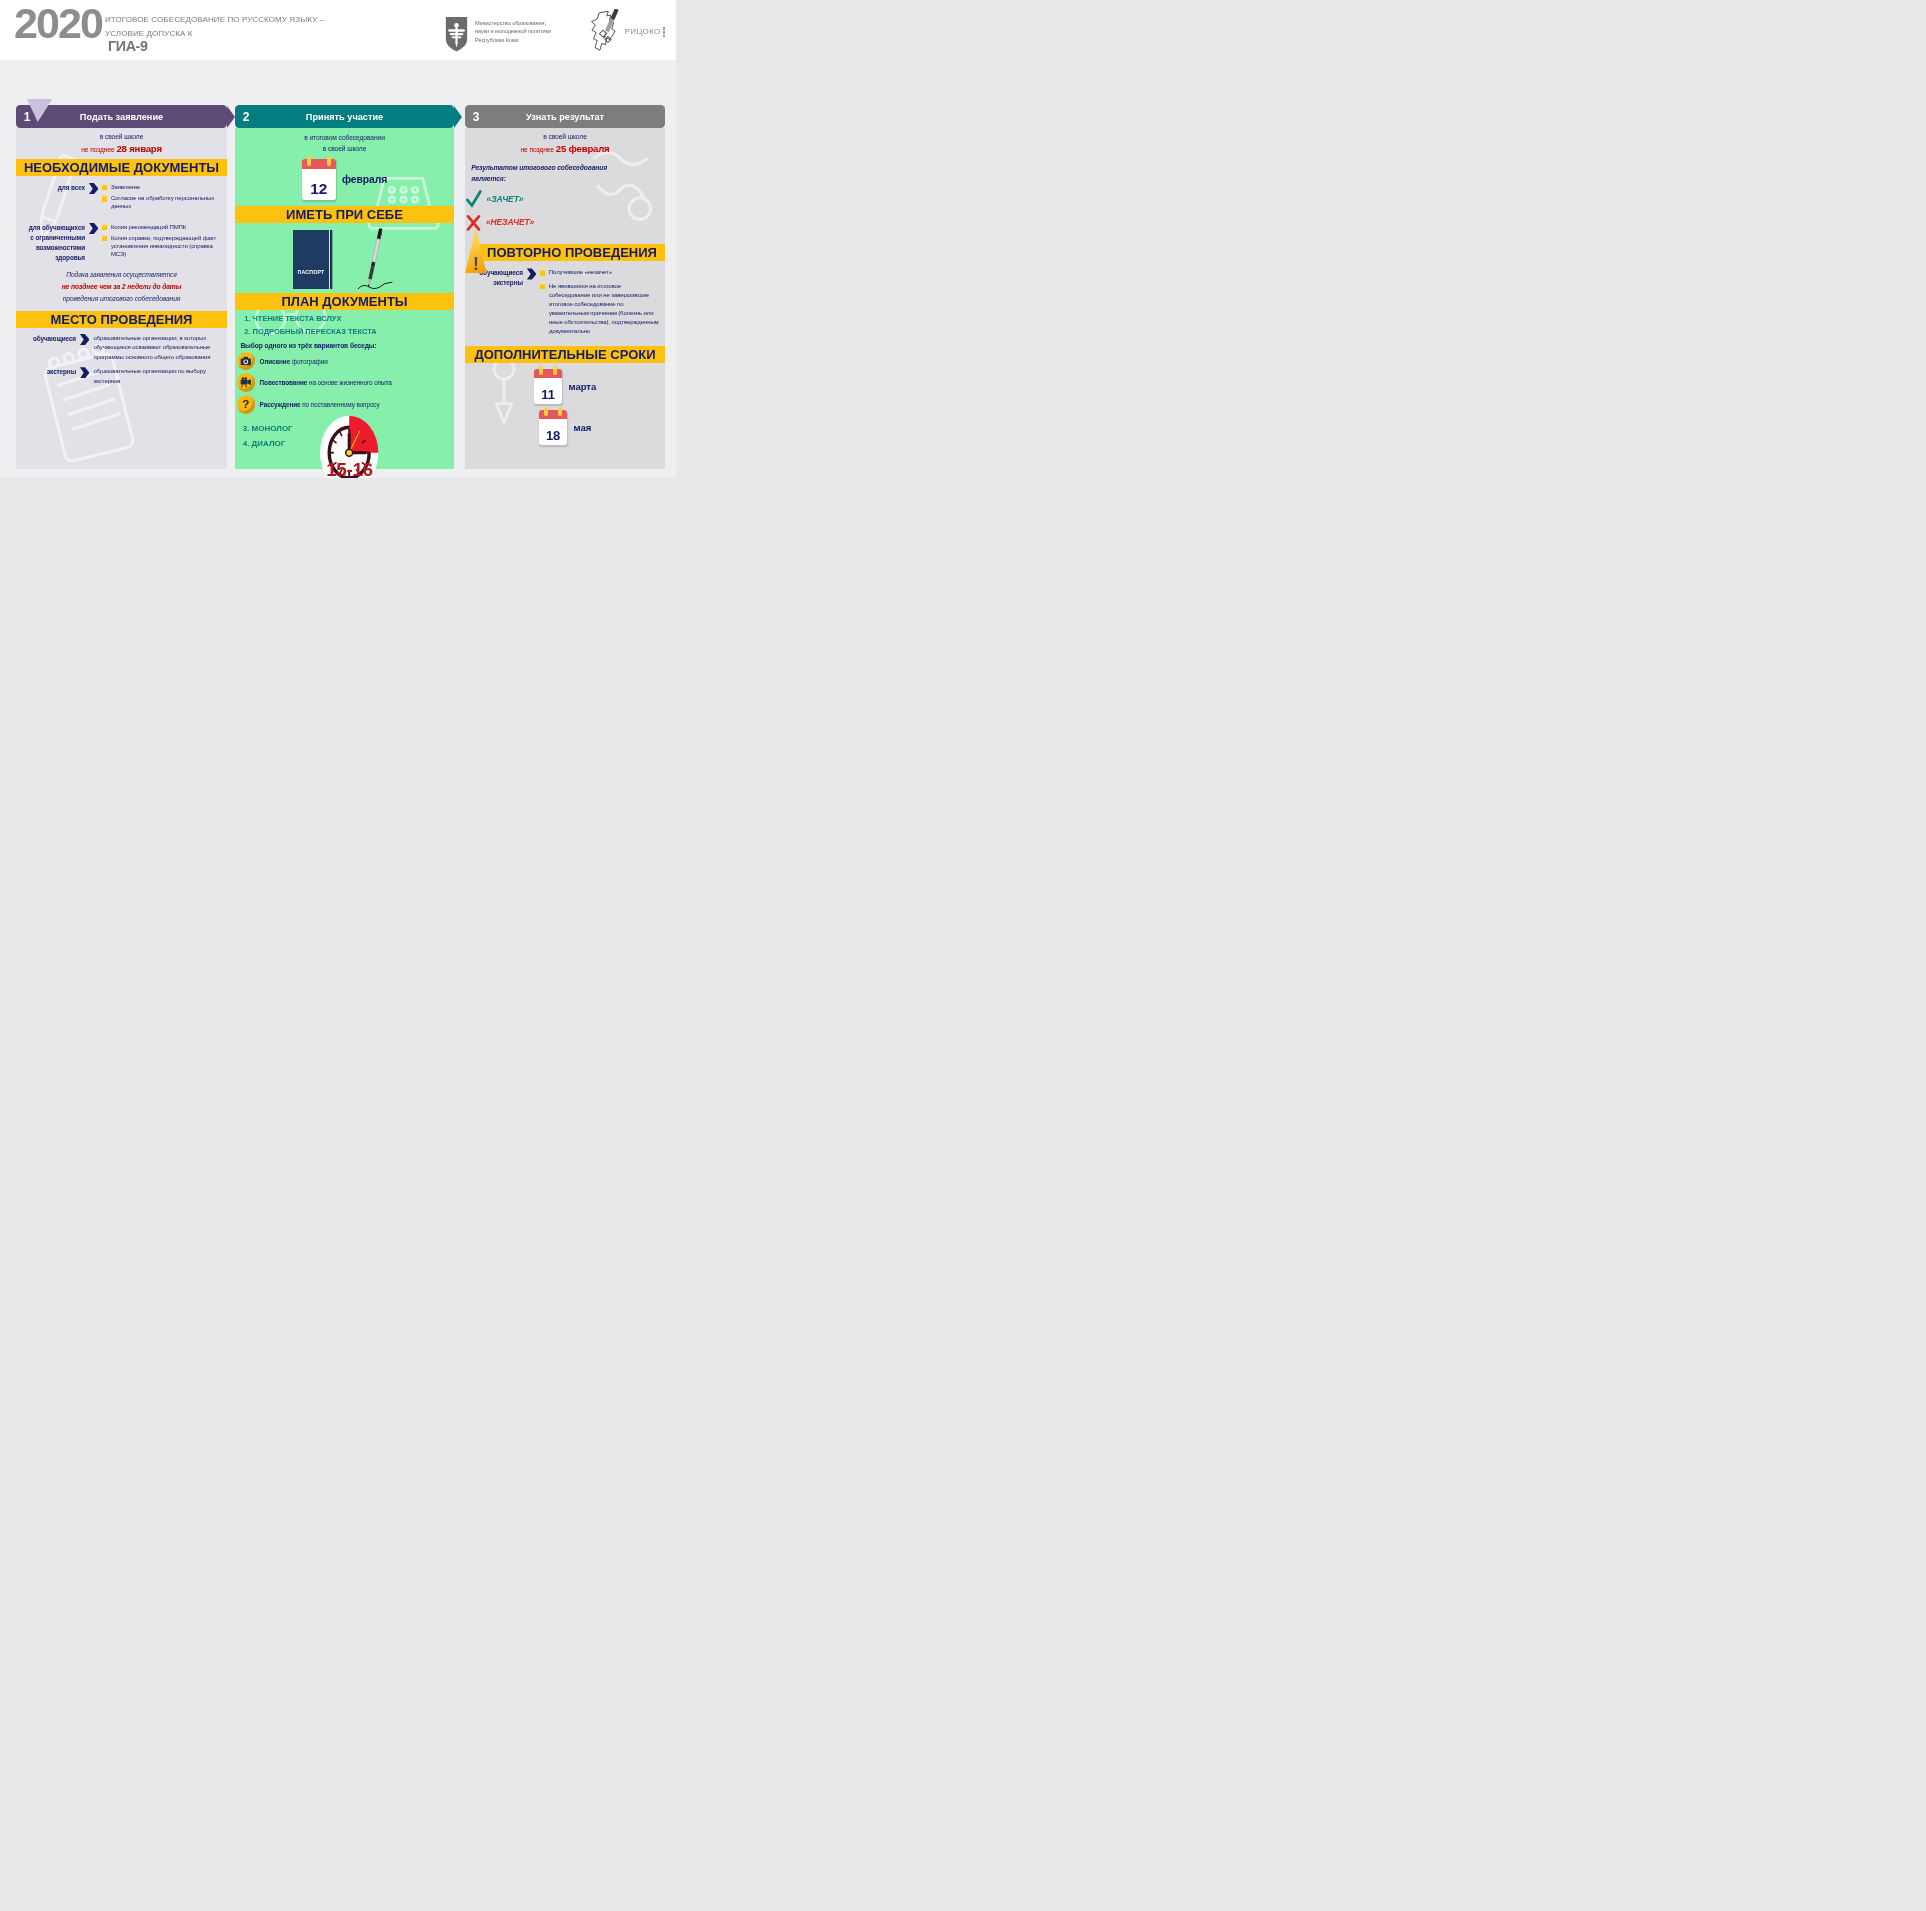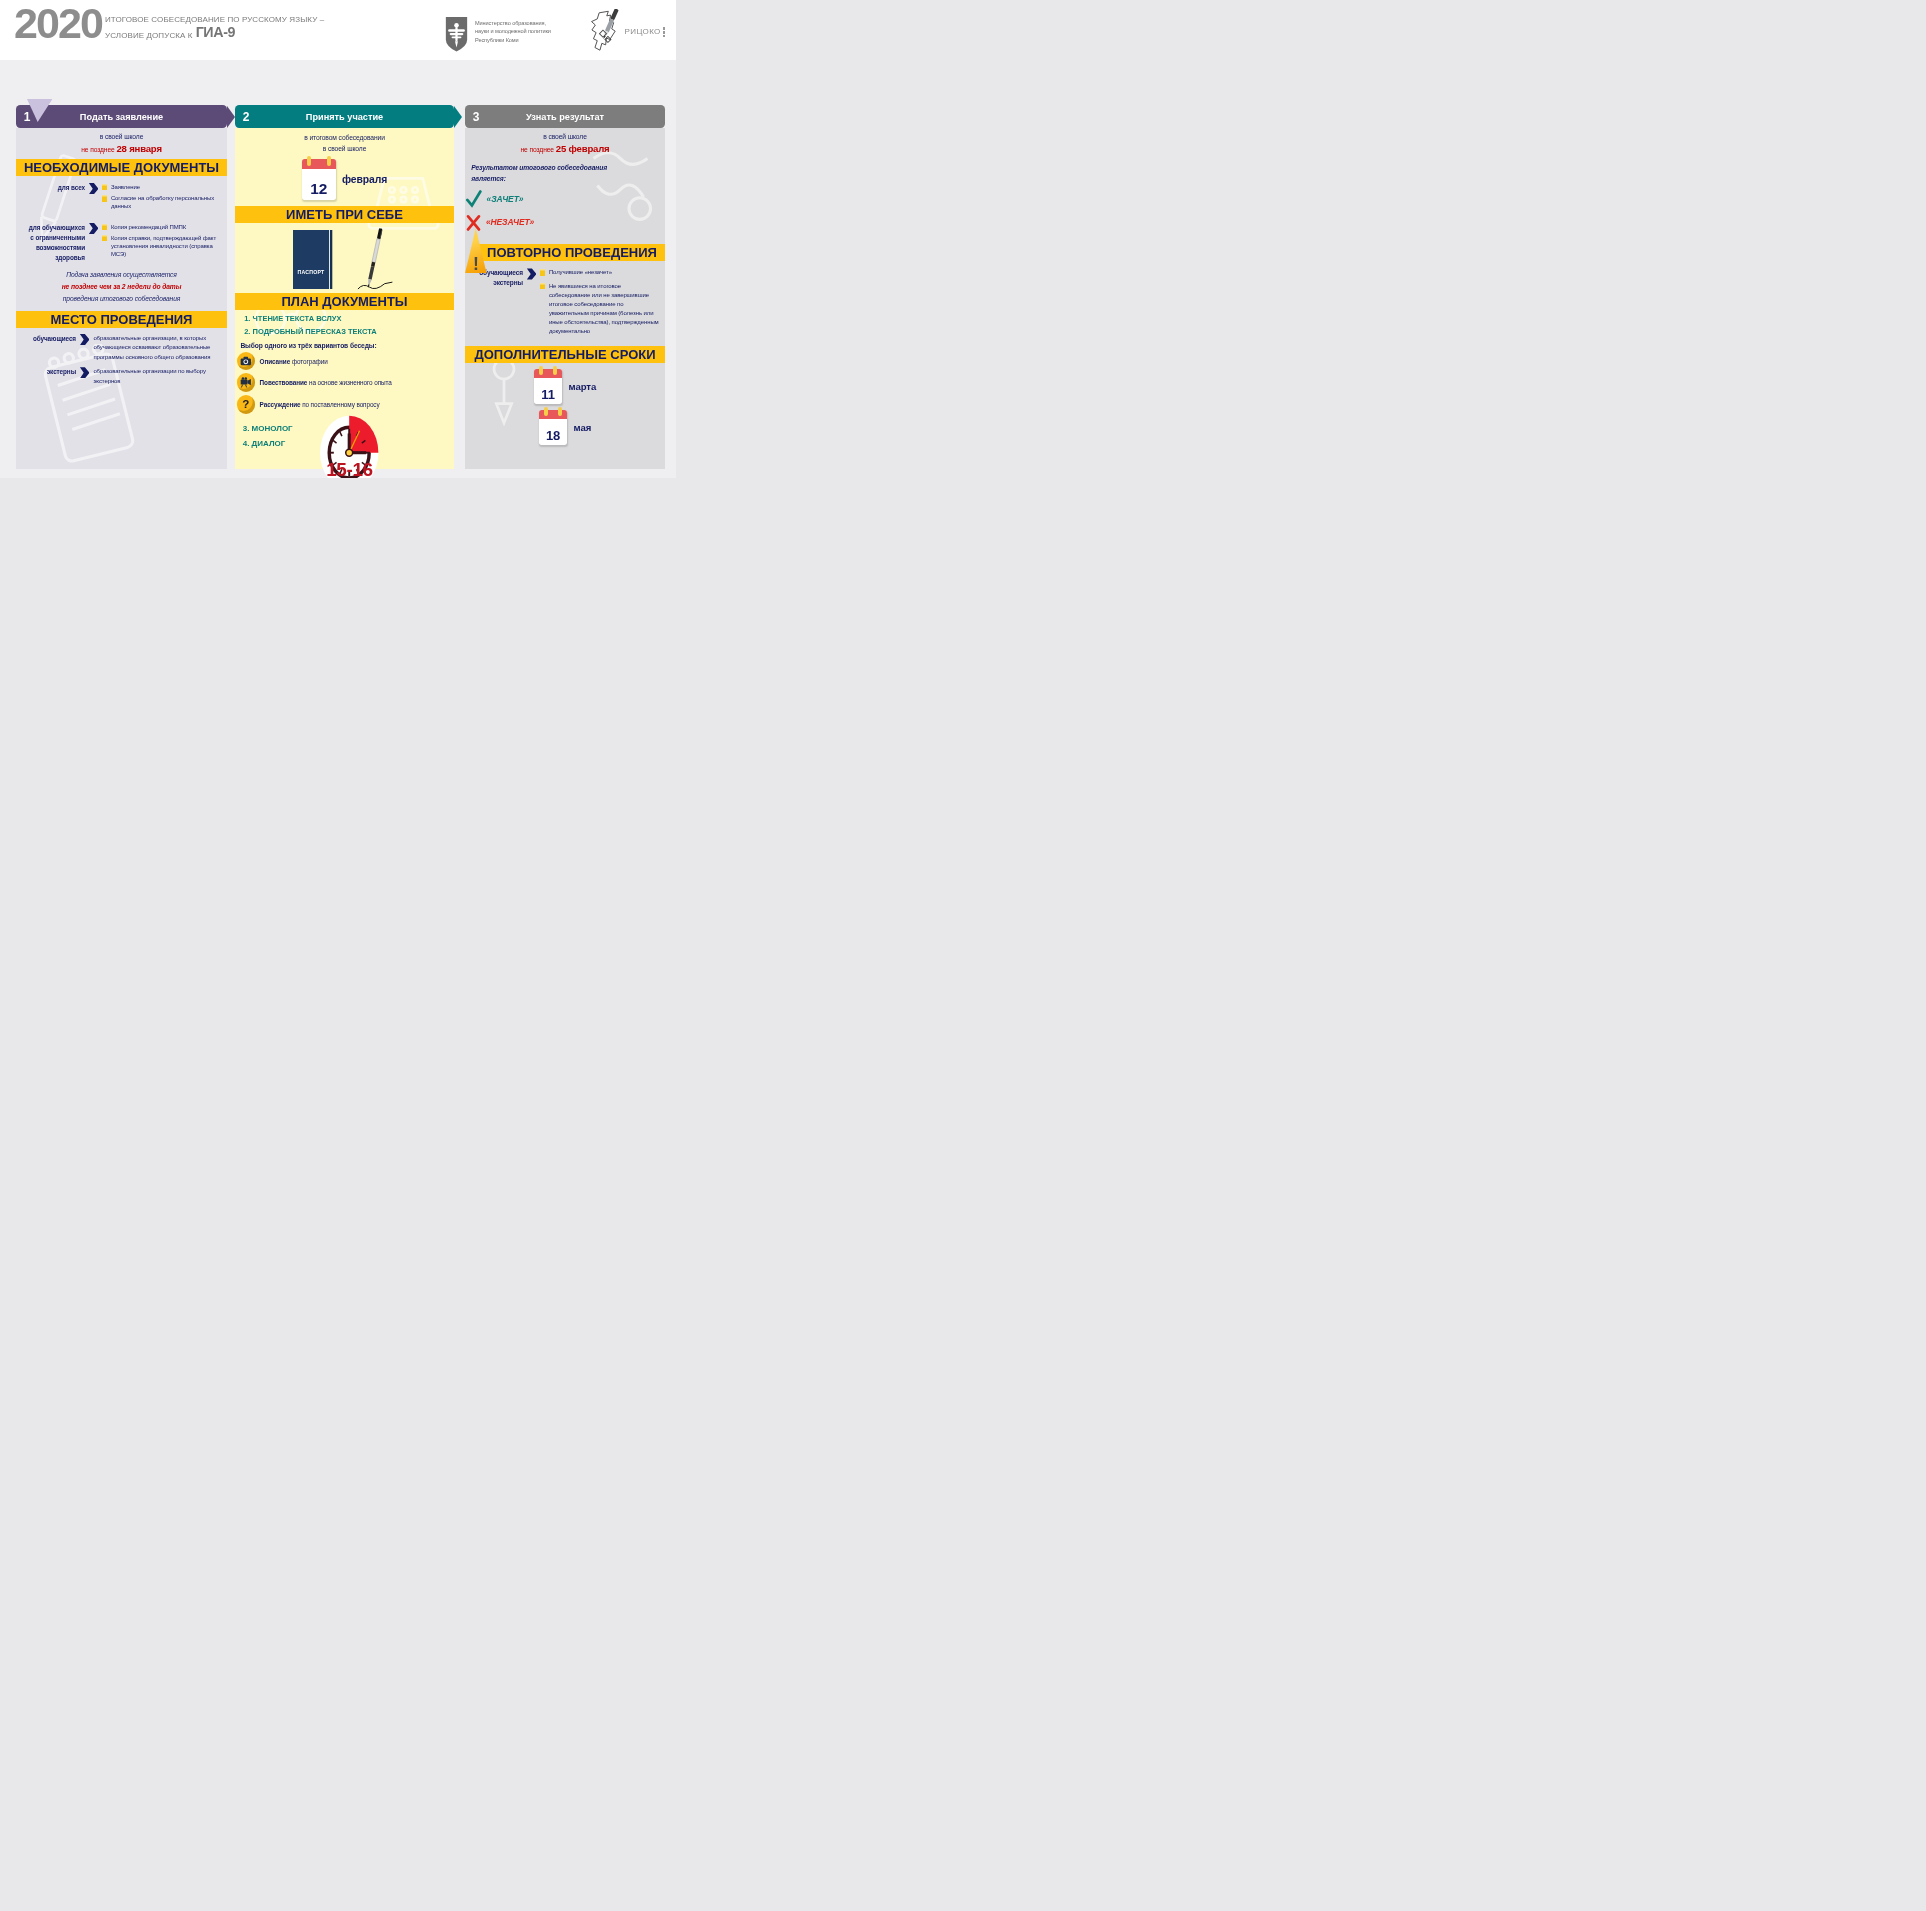--- a/index.html
+++ b/index.html
@@ -5,21 +5,21 @@
   html,body{margin:0;padding:0;background:#e8e7ea;}
   .canvas{
     position:relative;width:676px;height:478px;overflow:hidden;
     background:#efeef1;font-family:Liberation Sans, sans-serif;
     letter-spacing:-0.1px;color:#1b2368;
   }
   .topband{position:absolute;left:0;top:0;width:100%;height:60px;background:#ffffff;}
   .year{position:absolute;left:14px;top:2.3px;font-size:43px;font-weight:bold;color:#8d8d8d;letter-spacing:-1.9px;line-height:1;}
   .htitle{position:absolute;left:105px;top:15.4px;color:#7b7b7b;}
   .htitle .l1{font-size:8px;letter-spacing:0.1px;}
-  .htitle .l2{font-size:8px;display:flex;align-items:flex-end;letter-spacing:0.1px;}
+  .htitle .l2{font-size:8px;margin-top:5px;display:flex;align-items:flex-start;letter-spacing:0.1px;flex-direction:column;}
   .htitle .giastrong{font-size:14.3px;font-weight:bold;color:#757575;letter-spacing:-0.4px;margin-left:3.1px;}
   .emblem{position:absolute;left:444px;top:17px;}
   .ministry{position:absolute;left:475px;top:18.5px;font-size:5.6px;color:#6e6e6e;line-height:1.6;}
   .ricoko{position:absolute;left:586px;top:9.2px;display:flex;align-items:center;}
   .ricoko-label{font-size:8px;color:#8c8c8c;letter-spacing:0.4px;margin-left:1.5px;}
   .ricoko-bars{display:inline-block;width:2.3px;height:10px;margin-left:1.9px;
     background:linear-gradient(#9a9a9a 30%,transparent 30%,transparent 40%,#9a9a9a 40%,#9a9a9a 70%,transparent 70%,transparent 80%,#9a9a9a 80%);}
   
   .banner{position:absolute;left:15px;top:63px;width:646px;height:38px;background:#c9c1dd;border-radius:3.1px;
     display:flex;align-items:center;justify-content:center;z-index:2;}
@@ -37,21 +37,21 @@
   .col2 .col-header{background:#047d81;}
   .col3 .col-header{background:#7e7d7d;}
   .col1 .col-header:after,.col2 .col-header:after{content:"";position:absolute;right:-8px;top:50%;
     transform:translateY(-50%);width:0;height:0;border-top:11.6px solid transparent;border-bottom:11.6px solid transparent;z-index:5;}
   .col1 .col-header:after{border-left:8.5px solid #5c4b77;}
   .col2 .col-header:after{border-left:8.5px solid #047d81;}
   .col-num{position:absolute;left:7.7px;top:50%;transform:translateY(-50%);color:#fff;font-size:12px;font-weight:bold;}
   .col-title{color:#fff;font-size:9.2px;font-weight:bold;letter-spacing:0;}
   .col-body{position:absolute;left:0;top:23px;bottom:0;width:100%;z-index:1;}
   .col1 .col-body{background:#e3e1e8;}
-  .col2 .col-body{background:#fef9c3;}
+  .col2 .col-body{background:#86efac;}
   .col3 .col-body{background:#dbdadc;}
   .content{position:relative;z-index:2;}
   
   .t-center{text-align:center;}
   .school{font-size:6.7px;color:#1b2368;margin-top:5.4px;}
   .deadline{margin-top:3.1px;color:#c00000;font-size:6.7px;}
   .deadline .ddate{font-size:9.6px;font-weight:bold;letter-spacing:-0.2px;}
   .ybanner{background:#fdc10e;height:17px;display:flex;align-items:center;justify-content:center;
     font-size:13px;font-weight:bold;color:#141c63;letter-spacing:0;}
   

